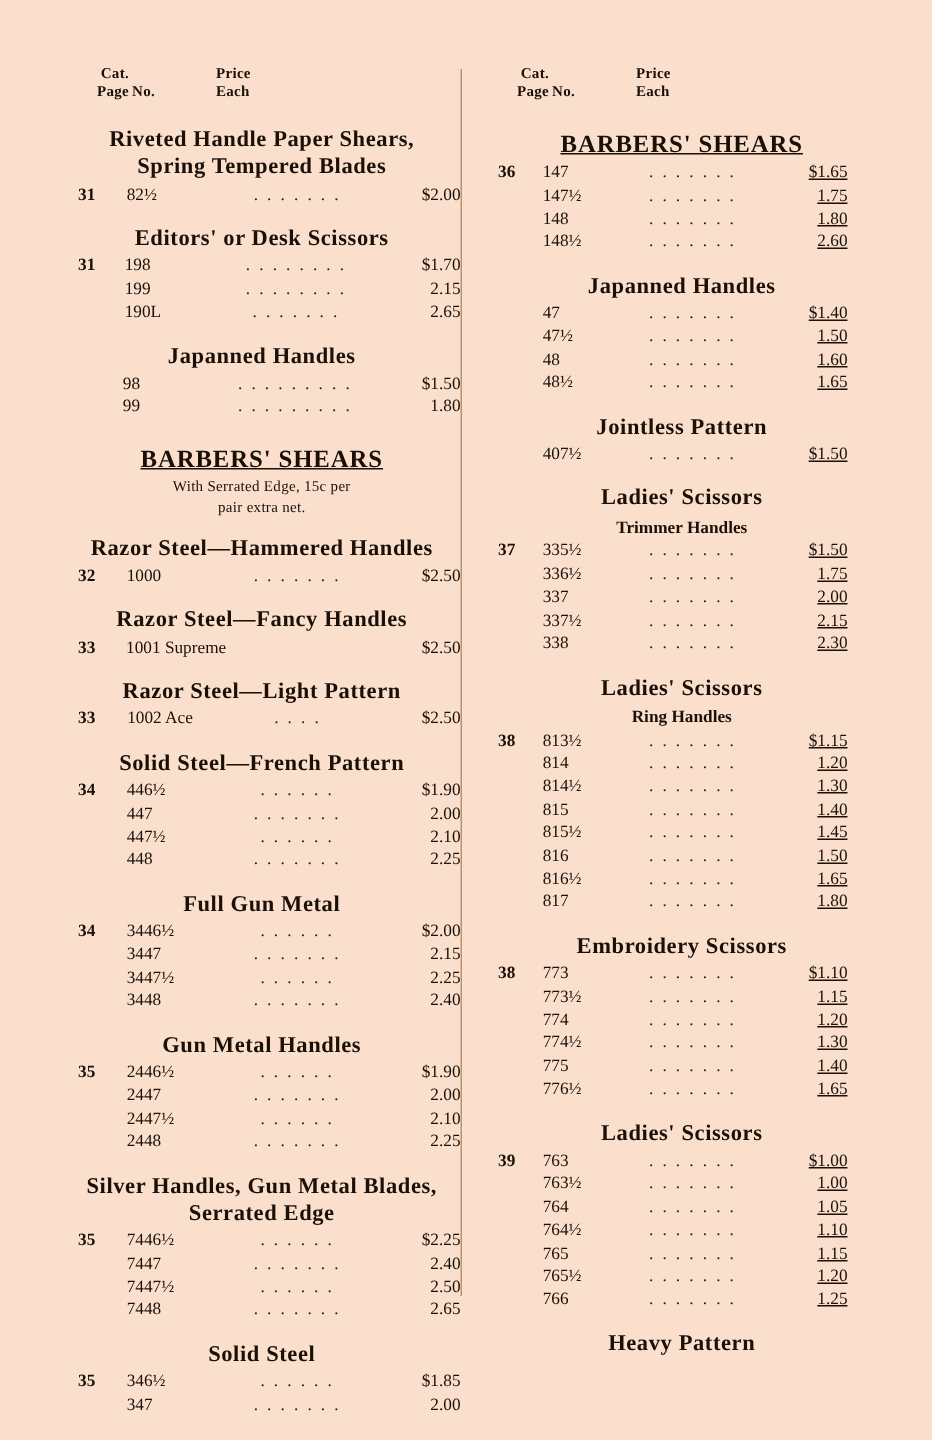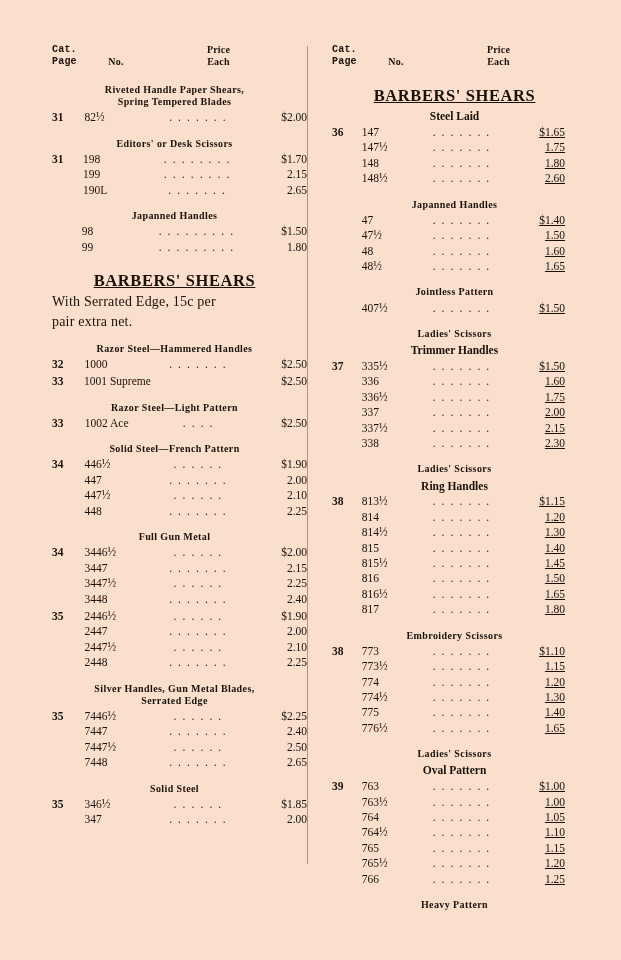--- a/index.html
+++ b/index.html
@@ -50,40 +50,39 @@
     align-items: flex-start;
     font-weight: bold;
     font-size: 10px;
     line-height: 1.18;
     letter-spacing: 0.2px;
     margin-bottom: 14px;
     height: 26px;
   }
   .colhead .ch-cat {
     width: 34px;
-    text-align: left;
-    font-family: Liberation Mono, monospace;
+    text-align: right;
   }
   .colhead .ch-no {
     width: 56px;
-    text-align: center;
+    text-align: left;
     padding-top: 12px;
     margin-left: 2px;
   }
   .colhead .ch-price {
     flex: 1;
-    text-align: center;
+    text-align: left;
     padding-right: 14px;
   }
   .colhead .ch-line2 { display: block; }
 
   .section { margin-bottom: 2px; }
 
   h2.sec-title {
-    font-size: 10px;
+    font-size: 15px;
     font-weight: bold;
     text-align: center;
     margin: 12px 0 2px 0;
     letter-spacing: 0.4px;
     line-height: 1.22;
     padding-right: 10px;
   }
   h2.sec-title.big {
     font-size: 16.5px;
     letter-spacing: 0.6px;
@@ -95,22 +94,22 @@
     font-weight: bold;
     text-align: center;
     margin: 4px 0 1px 0;
     line-height: 1.2;
     padding-right: 10px;
   }
   h3.sub-title.small {
     font-size: 11.5px;
   }
   p.note {
-    font-size: 14px;
-    text-align: left;
+    font-size: 10px;
+    text-align: center;
     margin: 1px 0 1px 0;
     line-height: 1.3;
     padding-right: 10px;
     letter-spacing: 0.2px;
   }
 
   table.items {
     border-collapse: collapse;
     width: 100%;
     margin: 1px 0 2px 0;
@@ -239,20 +238,21 @@
                 <tr>
                   <td class="cat">32</td>
                   <td class="no">1000</td>
                   <td class="dots">. . . . . . .</td>
                   <td class="price">$2.50</td>
                 </tr>
               </tbody>
             </table>
           </div>
           <div class="section">
+            <h2 class="sec-title">Razor Steel—Fancy Handles</h2>
             <table class="items">
               <tbody>
                 <tr>
                   <td class="cat">33</td>
                   <td class="no">1001 Supreme</td>
                   <td class="dots"></td>
                   <td class="price">$2.50</td>
                 </tr>
               </tbody>
             </table>
@@ -326,20 +326,21 @@
                 <tr>
                   <td class="cat"></td>
                   <td class="no">3448</td>
                   <td class="dots">. . . . . . .</td>
                   <td class="price">2.40</td>
                 </tr>
               </tbody>
             </table>
           </div>
           <div class="section">
+            <h2 class="sec-title">Gun Metal Handles</h2>
             <table class="items">
               <tbody>
                 <tr>
                   <td class="cat">35</td>
                   <td class="no">2446½</td>
                   <td class="dots">. . . . . .</td>
                   <td class="price">$1.90</td>
                 </tr>
                 <tr>
                   <td class="cat"></td>
@@ -425,21 +426,20 @@
         </div>
         <div class="ch-no">No.</div>
         <div class="ch-price">
           <span class="ch-line2">Price</span>
           <span class="ch-line2">Each</span>
         </div>
       </div>
       <div id="right-sections">
           <div class="section">
             <h2 class="sec-title big">BARBERS' SHEARS</h2>
-            <h3 class="sub-title small">Steel Laid</h3>
             <table class="items">
               <tbody>
                 <tr>
                   <td class="cat">36</td>
                   <td class="no">147</td>
                   <td class="dots">. . . . . . .</td>
                   <td class="price">$1.65</td>
                 </tr>
                 <tr>
                   <td class="cat"></td>
@@ -512,26 +512,20 @@
             <table class="items">
               <tbody>
                 <tr>
                   <td class="cat">37</td>
                   <td class="no">335½</td>
                   <td class="dots">. . . . . . .</td>
                   <td class="price">$1.50</td>
                 </tr>
                 <tr>
                   <td class="cat"></td>
-                  <td class="no">336</td>
-                  <td class="dots">. . . . . . .</td>
-                  <td class="price">1.60</td>
-                </tr>
-                <tr>
-                  <td class="cat"></td>
                   <td class="no">336½</td>
                   <td class="dots">. . . . . . .</td>
                   <td class="price">1.75</td>
                 </tr>
                 <tr>
                   <td class="cat"></td>
                   <td class="no">337</td>
                   <td class="dots">. . . . . . .</td>
                   <td class="price">2.00</td>
                 </tr>
@@ -644,21 +638,20 @@
                   <td class="cat"></td>
                   <td class="no">776½</td>
                   <td class="dots">. . . . . . .</td>
                   <td class="price">1.65</td>
                 </tr>
               </tbody>
             </table>
           </div>
           <div class="section">
             <h2 class="sec-title">Ladies' Scissors</h2>
-            <h3 class="sub-title small">Oval Pattern</h3>
             <table class="items">
               <tbody>
                 <tr>
                   <td class="cat">39</td>
                   <td class="no">763</td>
                   <td class="dots">. . . . . . .</td>
                   <td class="price">$1.00</td>
                 </tr>
                 <tr>
                   <td class="cat"></td>

